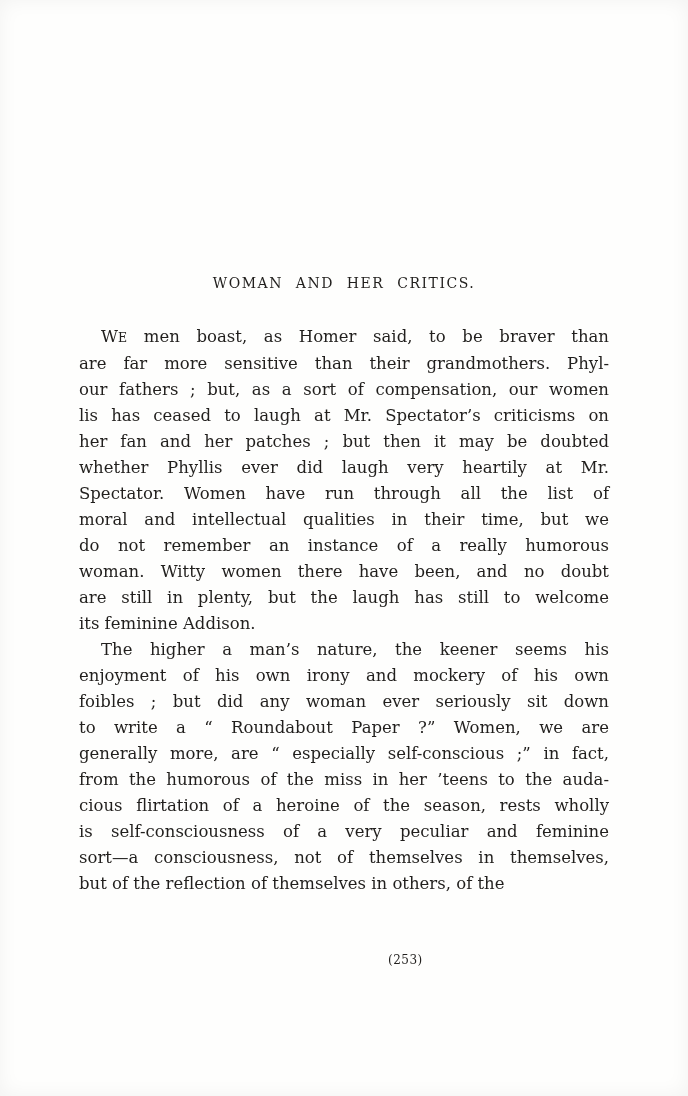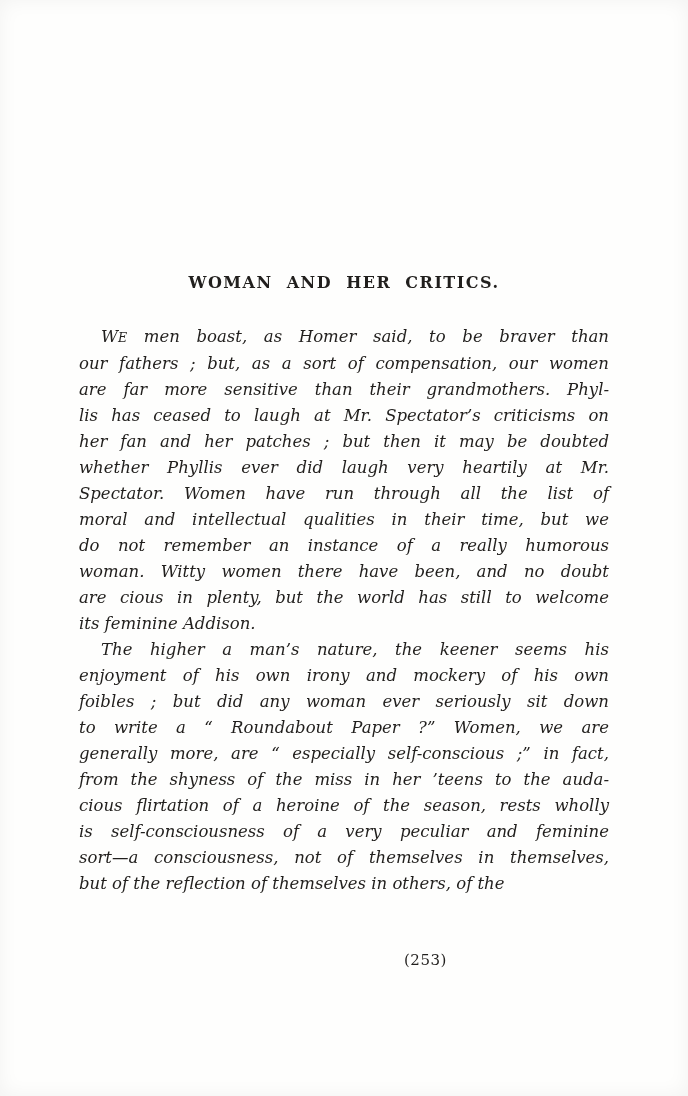--- a/index.html
+++ b/index.html
@@ -18,85 +18,85 @@
 
   .text-block {
     position: absolute;
     left: 79px;
     top: 270px;
     width: 530px;
   }
 
   .title {
     margin: 0 0 28px 0;
-    font-size: 16px;
-    font-weight: bold;
+    font-size: 14px;
+    font-weight: normal;
     text-align: center;
     letter-spacing: 1.5px;
     word-spacing: 7px;
     line-height: 26px;
   }
 
-  .paragraph { margin: 0; font-style: italic; }
+  .paragraph { margin: 0; }
 
   .line {
     font-size: 16.5px;
     line-height: 26px;
     text-align: justify;
     text-align-last: justify;
   }
   .line.indent { text-indent: 22px; }
   .line.last   { text-align-last: left; }
 
   .lead-cap   { font-size: 16.5px; }
   .lead-small { font-size: 12.5px; }
 
   .page-number {
     position: absolute;
-    left: 404px;
+    left: 388px;
     top: 949px;
-    font-size: 15px;
+    font-size: 12px;
     line-height: 22px;
     letter-spacing: 0.5px;
   }
 </style>
 </head>
 <body>
 
 <div class="page">
 
   <div class="text-block">
 
     <h1 class="title">WOMAN AND HER CRITICS.</h1>
 
     <div class="paragraph">
       <div class="line indent"><span class="lead-cap">W</span><span class="lead-small">E</span><span> men boast, as Homer said, to be braver than</span></div>
       <div>
+          <div class="line">are far more sensitive than their grandmothers.  Phyl-</div>
           <div class="line">our fathers ; but, as a sort of compensation, our women</div>
-          <div class="line">are far more sensitive than their grandmothers.  Phyl-</div>
           <div class="line">lis has ceased to laugh at Mr. Spectator’s criticisms on</div>
           <div class="line">her fan and her patches ; but then it may be doubted</div>
           <div class="line">whether Phyllis ever did laugh very heartily at Mr.</div>
           <div class="line">Spectator.  Women have run through all the list of</div>
           <div class="line">moral and intellectual qualities in their time, but we</div>
           <div class="line">do not remember an instance of a really humorous</div>
           <div class="line">woman.  Witty women there have been, and no doubt</div>
-          <div class="line">are cious in plenty, but the world has still to welcome</div>
+          <div class="line">are still in plenty, but the laugh has still to welcome</div>
         </div>
       <div class="line last">its feminine Addison.</div>
     </div>
 
     <div class="paragraph">
       <div class="line indent">The higher a man’s nature, the keener seems his</div>
       <div>
           <div class="line">enjoyment of his own irony and mockery of his own</div>
           <div class="line">foibles ; but did any woman ever seriously sit down</div>
           <div class="line">to write a “ Roundabout Paper ?”  Women, we are</div>
           <div class="line">generally more, are “ especially self-conscious ;” in fact,</div>
-          <div class="line">from the shyness of the miss in her ’teens to the auda-</div>
+          <div class="line">from the humorous of the miss in her ’teens to the auda-</div>
           <div class="line">cious flirtation of a heroine of the season, rests wholly</div>
           <div class="line">is self-consciousness of a very peculiar and feminine</div>
           <div class="line">sort—a consciousness, not of themselves in themselves,</div>
         </div>
       <div class="line last">but of the reflection of themselves in others, of the</div>
     </div>
 
   </div>
 
   <div class="page-number">(253)</div>

